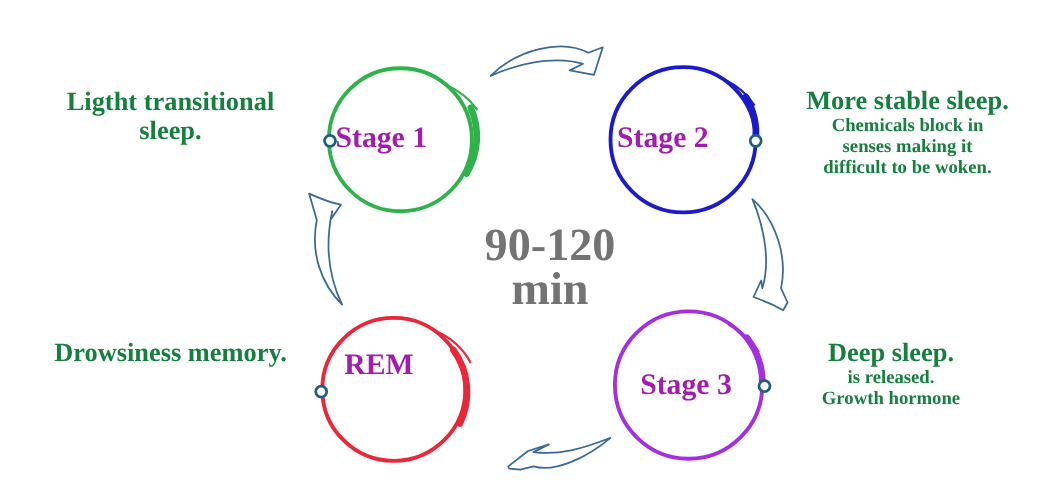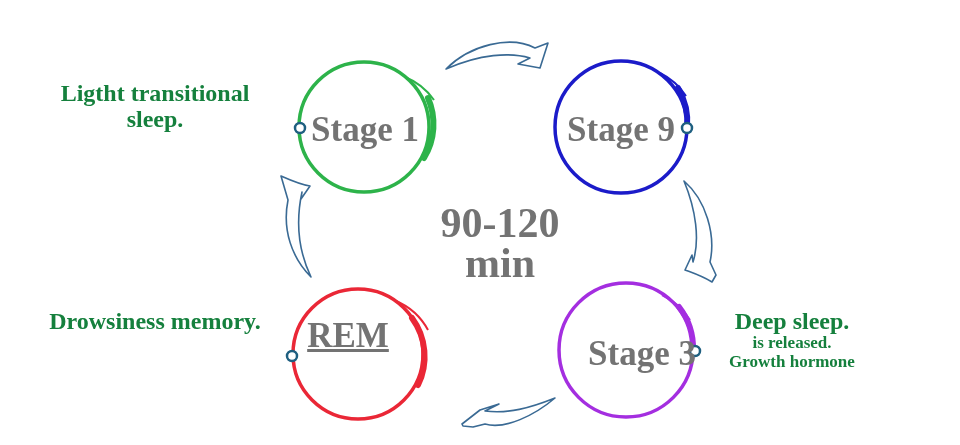--- a/index.html
+++ b/index.html
@@ -2,21 +2,21 @@
 <html><head>
   <meta charset="utf-8">
   <style>
     html, body { margin: 0; padding: 0; background: #ffffff; }
     body { width: 960px; height: 445px; position: relative; overflow: hidden; font-family: "Liberation Serif", serif; }
     .canvas { position: absolute; left: 0; top: 0; width: 960px; height: 445px; }
     svg.diagram { position: absolute; left: 0; top: 0; }
     .txt { position: absolute; color: #15803d; font-weight: bold; text-align: center; font-family: "Liberation Serif", serif; line-height: 1.1; }
     .desc-title { font-size: 24px; }
     .desc-sub { font-size: 17px; }
-    .stage-label { position: absolute; color: #737373; font-weight: bold; font-size: 35px; text-align: center; font-family: "Liberation Serif", serif; line-height: 1.12; white-space: nowrap; }
+    .stage-label { position: absolute; color: #a21caf; font-weight: bold; font-size: 27px; font-family: "Liberation Serif", serif; line-height: 1.12; white-space: nowrap; }
     .center-text { position: absolute; color: #737373; font-weight: bold; text-align: center; font-family: "Liberation Serif", serif; line-height: 0.95; }
     .center-text .big { font-size: 42px; display: block; }
   </style>
 </head>
 <body>
 
 <div class="canvas">
 
   <svg class="diagram" width="960" height="445" viewBox="0 0 960 445">
 
@@ -54,43 +54,49 @@
 
     <path d="M 555 398 C 535 415, 505 430, 485 424 L 473 427 L 463 426 L 462 424 L 480 410 L 499 404 L 485 411 C 508 414, 530 408, 555 398 Z" fill="#ffffff" stroke="#3a6a94" stroke-width="1.6" stroke-linejoin="round"></path>
 
     <path d="M 311 277 C 292 258, 282 230, 288 200 L 281 176 C 290 180, 303 185, 310 186 L 301 199 L 302 192 C 296 220, 298 250, 311 277 Z" fill="#ffffff" stroke="#3a6a94" stroke-width="1.6" stroke-linejoin="round"></path>
   </svg>
 
   <div class="stage-label" style="left:305px; top:110px; width:120px;">
     <span>Stage 1</span>
   </div>
   <div class="stage-label" style="left:561px; top:110px; width:120px;">
-    <span>Stage 9</span>
+    <span>Stage 2</span>
   </div>
   <div class="stage-label" style="left:582px; top:334px; width:120px;">
     <span>Stage 3</span>
   </div>
-  <div class="stage-label" style="left:288px; top:316px; width:120px;text-decoration:underline;">
+  <div class="stage-label" style="left:313px; top:316px; width:120px;">
     <div>REM</div>
   </div>
 
   <div class="center-text" style="left:420px; top:204px; width:160px;">
     <span class="big">90-120</span>
     <span class="big">min</span>
   </div>
 
   <div class="txt" style="left:20px; top:80px; width:270px;">
     <div class="desc-title">Ligtht transitional</div>
     <div class="desc-title">sleep.</div>
   </div>
 
+  <div class="txt" style="left:705px; top:79px; width:240px;">
+    <div class="desc-title">More stable sleep.</div>
+    <div class="desc-sub">Chemicals block in</div>
+    <div class="desc-sub">senses making it</div>
+    <div class="desc-sub">difficult to be woken.</div>
+  </div>
 
   <div class="txt" style="left:20px; top:308px; width:270px;">
     <div class="desc-title">Drowsiness memory.</div>
   </div>
 
-  <div class="txt" style="left:687px; top:308px; width:210px;">
+  <div class="txt" style="left:705px; top:308px; width:210px;">
     <div class="desc-title">Deep sleep.</div>
     <div class="desc-sub">is released.</div>
     <div class="desc-sub">Growth hormone</div>
   </div>
 
 </div>
 
 </body></html>

